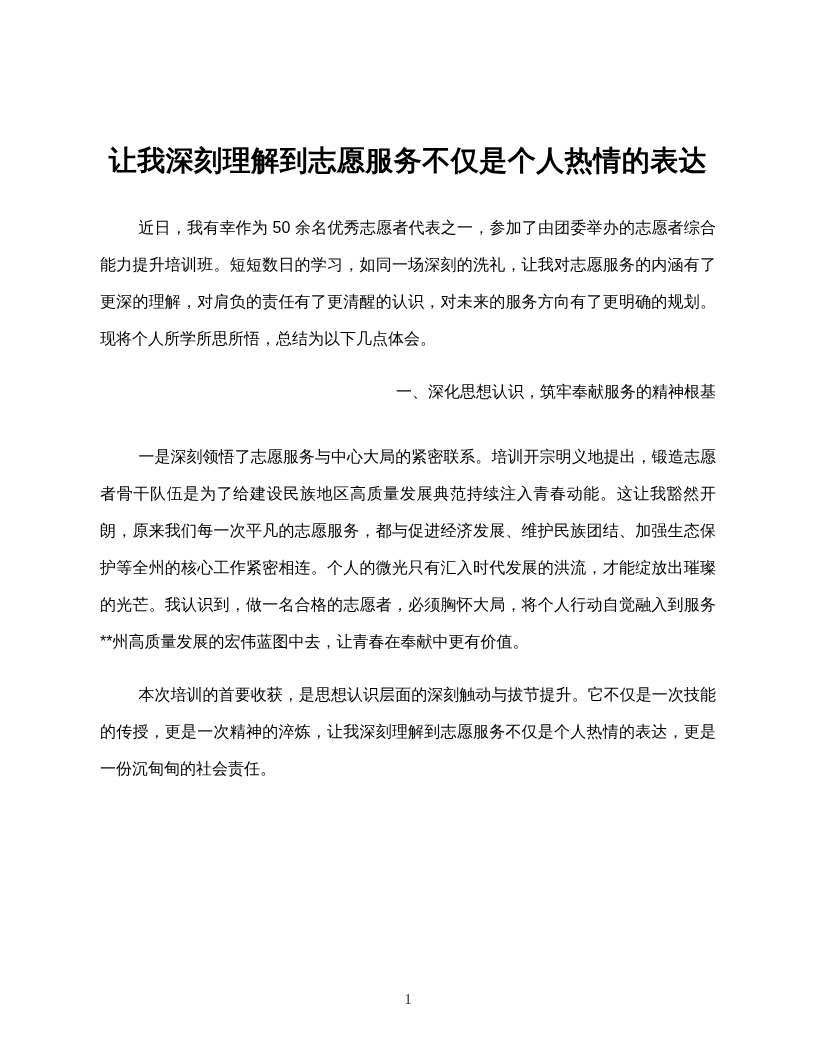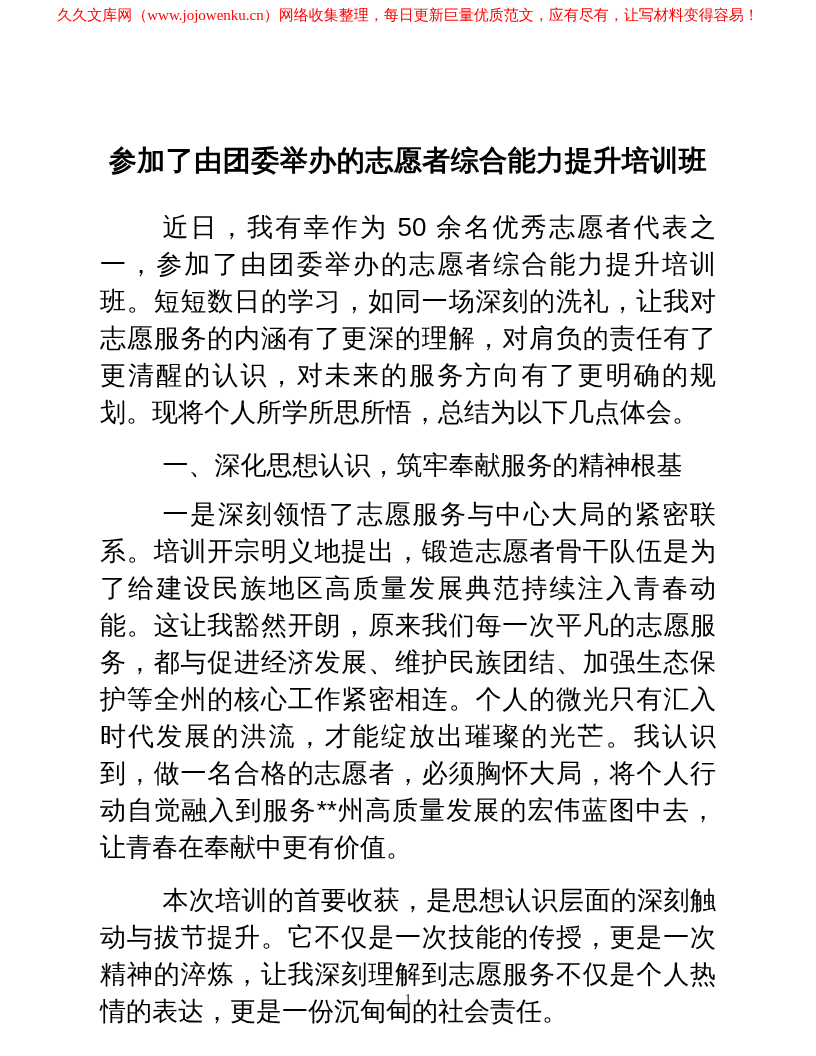--- a/index.html
+++ b/index.html
@@ -38,50 +38,49 @@
     font-size: 28px;
     line-height: 42px;
     font-weight: bold;
     text-align: center;
     color: #000000;
     letter-spacing: 0.5px;
     white-space: nowrap;
   }
   .doc-content p {
     margin: 0 0 16px 0;
-    font-size: 26px;
+    font-size: 16px;
     line-height: 37px;
     color: #000000;
     text-align: justify;
     text-indent: 2.4em;
   }
   .doc-content p.heading {
-    text-align: left;
-    margin: 0 0 12px 0;
+    text-align: right;
+    margin: 0 0 28px 0;
   }
   .doc-footer {
     position: absolute;
     bottom: 48px;
     left: 0;
     width: 100%;
     text-align: center;
     font-family: "Liberation Serif", serif;
     font-size: 15px;
     color: #333333;
   }
 </style>
 </head>
 <body>
 
 <div class="page">
 
-  <div class="doc-header" style="color: rgb(255, 0, 0);">久久文库网（www.jojowenku.cn）网络收集整理，每日更新巨量优质范文，应有尽有，让写材料变得容易！</div>
 
   <div class="doc-content">
-    <h1 class="doc-title">参加了由团委举办的志愿者综合能力提升培训班</h1>
+    <h1 class="doc-title">让我深刻理解到志愿服务不仅是个人热情的表达</h1>
 
     <div>
         <p class="body">近日，我有幸作为 50 余名优秀志愿者代表之一，参加了由团委举办的志愿者综合能力提升培训班。短短数日的学习，如同一场深刻的洗礼，让我对志愿服务的内涵有了更深的理解，对肩负的责任有了更清醒的认识，对未来的服务方向有了更明确的规划。现将个人所学所思所悟，总结为以下几点体会。</p>
         <p class="heading">一、深化思想认识，筑牢奉献服务的精神根基</p>
         <p class="body">一是深刻领悟了志愿服务与中心大局的紧密联系。培训开宗明义地提出，锻造志愿者骨干队伍是为了给建设民族地区高质量发展典范持续注入青春动能。这让我豁然开朗，原来我们每一次平凡的志愿服务，都与促进经济发展、维护民族团结、加强生态保护等全州的核心工作紧密相连。个人的微光只有汇入时代发展的洪流，才能绽放出璀璨的光芒。我认识到，做一名合格的志愿者，必须胸怀大局，将个人行动自觉融入到服务**州高质量发展的宏伟蓝图中去，让青春在奉献中更有价值。</p>
         <p class="body">本次培训的首要收获，是思想认识层面的深刻触动与拔节提升。它不仅是一次技能的传授，更是一次精神的淬炼，让我深刻理解到志愿服务不仅是个人热情的表达，更是一份沉甸甸的社会责任。</p>
       </div>
   </div>
 
   <div class="doc-footer">

